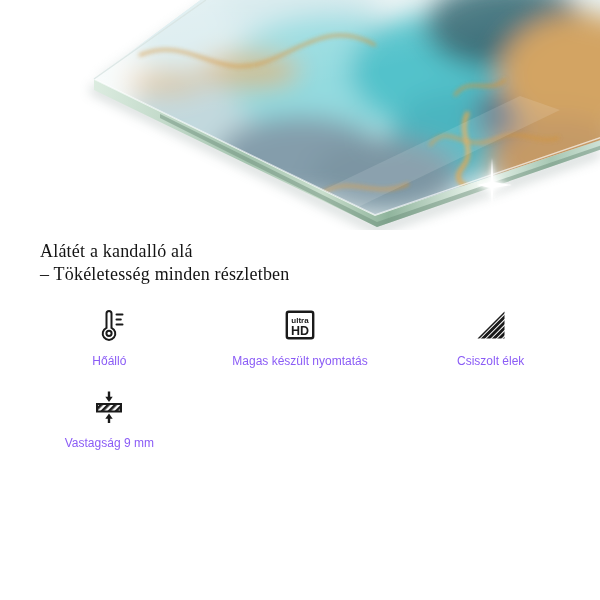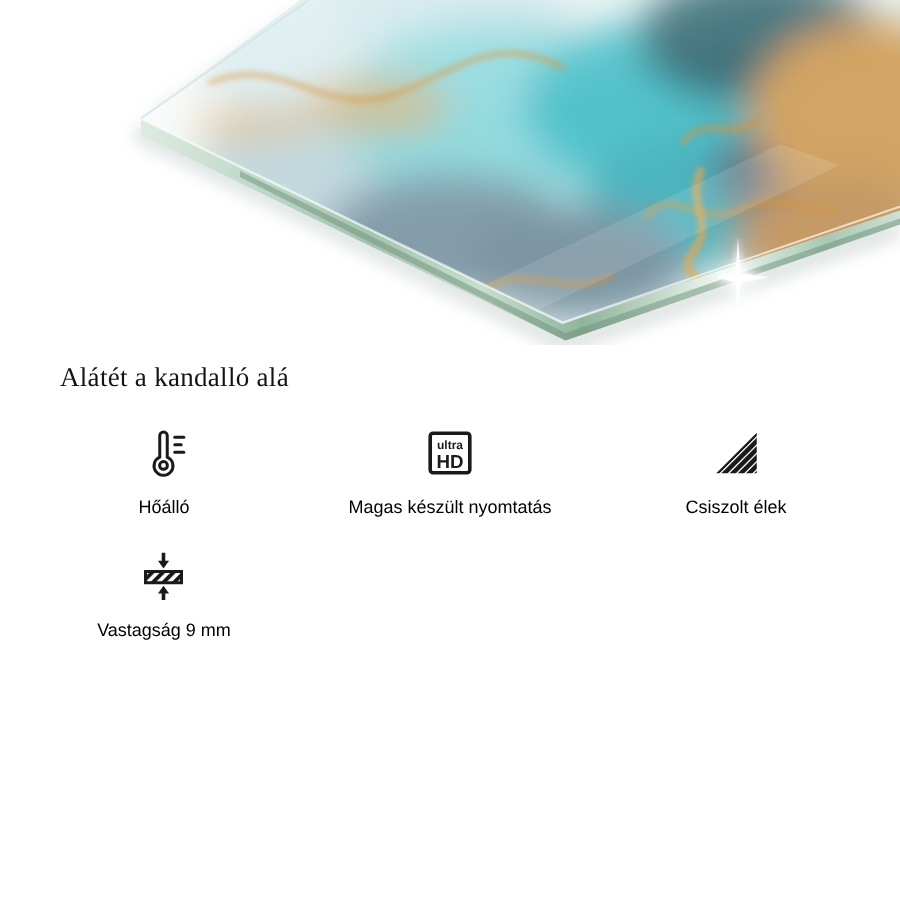--- a/index.html
+++ b/index.html
@@ -36,21 +36,21 @@
   .features {
     margin-top: 18px;
     padding: 0 14px;
     display: grid;
     grid-template-columns: repeat(3, 1fr);
     row-gap: 18px;
   }
   .feature { display: flex; flex-direction: column; align-items: center; text-align: right; }
   .ficon { height: 42px; display: flex; align-items: center; justify-content: center; }
   .ficon svg { width: 40px; height: 40px; display: block; }
-  .flabel { margin-top: 8px; font-size: 12px; color: #000000; }
+  .flabel { margin-top: 8px; font-size: 12px; color: #8b5cf6; }
 </style>
 </head>
 <body>
 
 <div class="page">
 
   <div class="hero">
     <svg viewBox="0 0 600 230" aria-hidden="true">
       <defs>
         <clipPath id="panelClip">
@@ -128,20 +128,21 @@
         <circle r="9" fill="#ffffff" filter="url(#blurM)" opacity="0.95"></circle>
         <polygon points="0,-27 2.6,-3.5 20,0 2.6,3.5 0,21 -2.6,3.5 -15,0 -2.6,-3.5" fill="#ffffff" filter="url(#blurS)" opacity="0.95"></polygon>
         <polygon points="0,-27 1.4,-3 20,0 1.4,3 0,21 -1.4,3 -15,0 -1.4,-3" fill="#ffffff"></polygon>
       </g>
     </svg>
   </div>
 
   <div class="content">
     <h1>
       <span>Alátét a kandalló alá</span>
+      <span>– Tökéletesség minden részletben</span>
     </h1>
   </div>
 
   <div class="features">
 
     <div class="feature">
       <span class="ficon">
         <svg viewBox="0 0 40 40">
           <g fill="none" stroke="#1a1a1a" stroke-width="2" stroke-linecap="round">
             <path d="M17.5 8.5 a2.5 2.5 0 0 1 5 0 V22.8 a6.3 6.3 0 1 1 -5 0 Z"></path>

